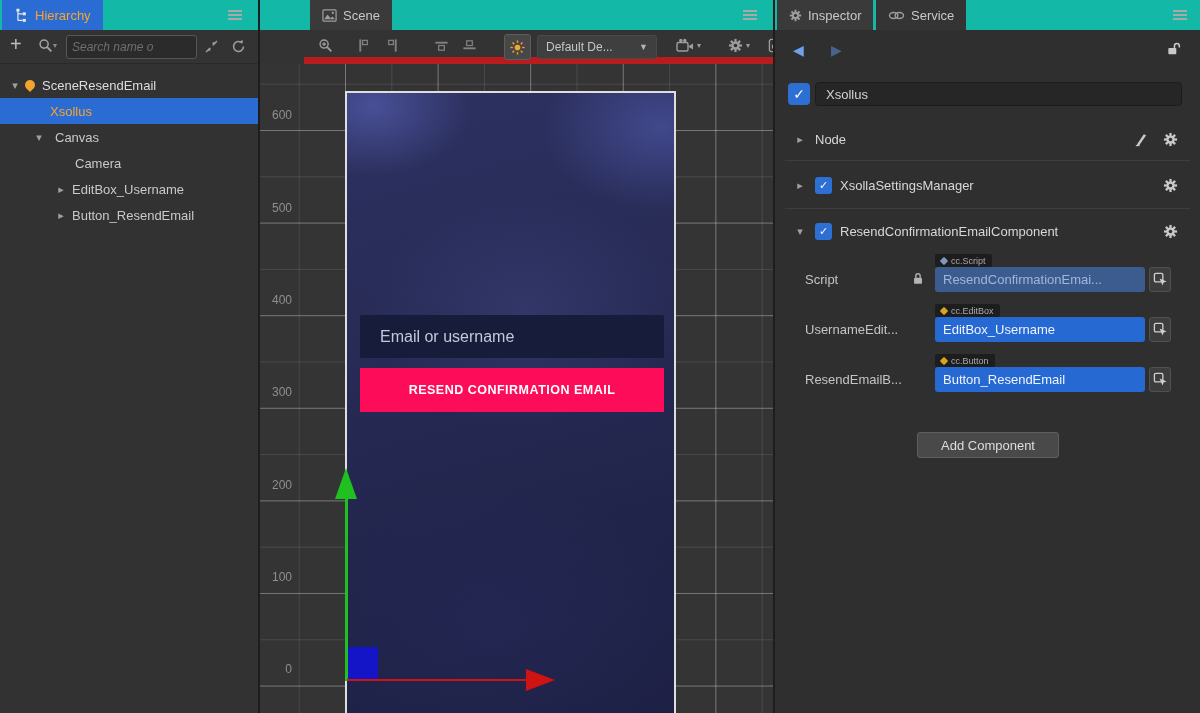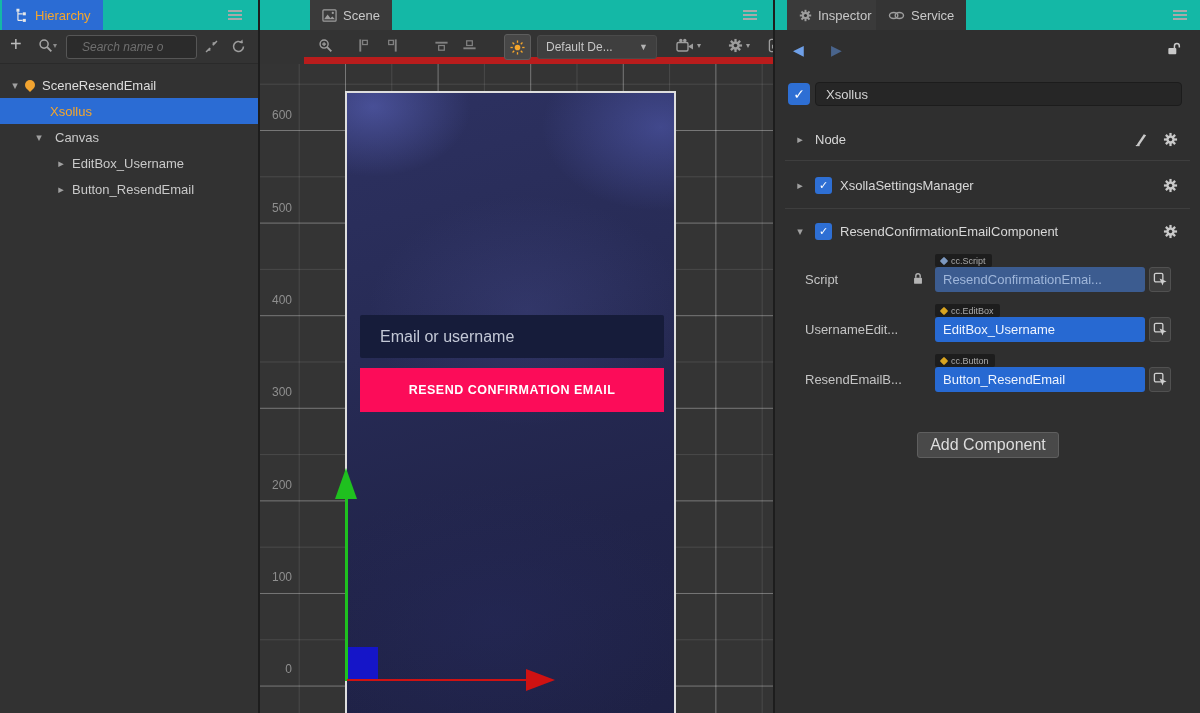--- a/index.html
+++ b/index.html
@@ -22,21 +22,21 @@
   
   #hierarchy { left:0; width:258px; background:#323232; }
   #hierarchy .tab { left:2px; background:#2b6cd4; color:#f6a62b; }
   #h-toolbar { position:absolute; top:30px; left:0; right:0; height:34px; background:#333;
                border-bottom:1px solid #2a2a2a; }
   #h-toolbar .plus { position:absolute; left:10px; top:3px; font-size:20px; color:#bdbdbd; }
   #h-search-btn { position:absolute; left:38px; top:8px; color:#a5a5a5; }
   #h-search-btn .dd { font-size:8px; color:#8a8a8a; }
   #h-input { position:absolute; left:66px; top:5px; width:131px; height:24px; background:#2b2b2b;
              border:1px solid #565656; border-radius:3px; color:#ddd; font-size:12px;
-             font-style:italic; padding:0 15px; outline:none; }
+             font-style:italic; padding:0 5px; outline:none; }
   #h-input::placeholder { color:#6f6f6f; }
   #h-collapse { position:absolute; left:204px; top:9px; }
   #h-refresh { position:absolute; left:231px; top:9px; }
   #h-tree { position:absolute; top:72px; left:0; right:0; }
   .trow { position:relative; height:26px; display:flex; align-items:center; font-size:13px; color:#c9c9c9; }
   .trow.sel { background:#2b6cd4; color:#f6a62b; }
   .drop { width:10px; height:10px; background:#f2a430; border-radius:0 50% 50% 50%;
           transform:rotate(-135deg); margin:0 7px 0 3px; }
 
   
@@ -81,21 +81,21 @@
   #axis-y-line { left:85px; top:434px; width:2.5px; height:183px; background:#1fc01f; }
   #axis-y-head { left:75px; top:404px; width:0; height:0; border-left:11px solid transparent;
     border-right:11px solid transparent; border-bottom:31px solid #1fc01f; }
   #axis-x-line { left:87px; top:614.5px; width:180px; height:2.5px; background:#cf1212; }
   #axis-x-head { left:266px; top:604.5px; width:0; height:0; border-top:11px solid transparent;
     border-bottom:11px solid transparent; border-left:29px solid #cf1212; }
   #anchor-rect { left:88px; top:583px; width:30px; height:32px; background:#1515c8; }
 
   
   #inspector { left:775px; width:425px; background:#2f2f2f; }
-  #inspector .tab1 { left:12px; }
+  #inspector .tab1 { left:2px; }
   #inspector .tab2 { left:101px; background:#343434; }
   #nav-row { position:absolute; top:34px; left:0; right:0; height:32px; }
   .navarrow { position:absolute; top:8px; font-size:14px; }
   #node-check { position:absolute; left:13px; top:83px; width:22px; height:22px; background:#2e6fd4;
     border-radius:4px; color:#fff; font-size:14px; display:flex; align-items:center; justify-content:center; }
   #name-input { position:absolute; left:40px; top:82px; width:367px; height:24px; background:#262626;
     border:1px solid #1c1c1c; border-radius:4px; color:#d4d4d4; font-size:13px; padding:0 10px; outline:none; }
   .sec-row { position:absolute; left:0; right:0; height:28px; display:flex; align-items:center;
     padding-left:18px; gap:8px; font-size:13px; color:#d8d8d8; }
   .mini-check { width:17px; height:17px; background:#2e6fd4; border-radius:3px; color:#fff;
@@ -107,21 +107,21 @@
   .badge .dot { width:6px; height:6px; border-radius:1px; transform:rotate(45deg); }
   .dot-yellow { background:#d9a420; } .dot-blue { background:#7d99c0; }
   .ref-field { position:absolute; left:160px; width:210px; height:25px; border-radius:3px;
     font-size:13px; display:flex; align-items:center; padding:0 8px; }
   .ref-blue { background:#2769d2; color:#eef4ff; }
   .ref-dis { background:#3c5c90; color:#9fb6da; }
   .picker { position:absolute; left:374px; width:22px; height:25px; background:#3d3d3d;
     border:1px solid #515151; border-radius:3px; display:flex; align-items:center;
     justify-content:center; color:#cfcfcf; }
   #add-comp { position:absolute; left:142px; top:432px; width:142px; height:26px; background:#494949;
-    border:1px solid #5f5f5f; border-radius:3px; color:#ddd; font-size:16px;
+    border:1px solid #5f5f5f; border-radius:3px; color:#ddd; font-size:13px;
     font-family:"Liberation Sans", sans-serif; }
 </style>
 </head>
 <body>
 
 <svg width="0" height="0" style="position:absolute">
   <defs>
     <symbol id="sy-gear" viewBox="0 0 16 16">
       <g fill="currentColor">
         <rect x="6.8" y="1" width="2.4" height="14"></rect>
@@ -256,20 +256,23 @@
         <span class="drop"></span>
         <span style="color:#ddd">SceneResendEmail</span>
       </div>
       <div class="trow sel" style="padding-left:50px">
         <span>Xsollus</span>
       </div>
       <div class="trow" style="padding-left:32px">
         <span class="caret">▾</span>
         <span style="margin-left:9px">Canvas</span>
       </div>
+      <div class="trow" style="padding-left:75px">
+        <span>Camera</span>
+      </div>
       <div class="trow" style="padding-left:54px">
         <span class="caret">▸</span>
         <span style="margin-left:4px">EditBox_Username</span>
       </div>
       <div class="trow" style="padding-left:54px">
         <span class="caret">▸</span>
         <span style="margin-left:4px">Button_ResendEmail</span>
       </div>
     </div>
   </section>

